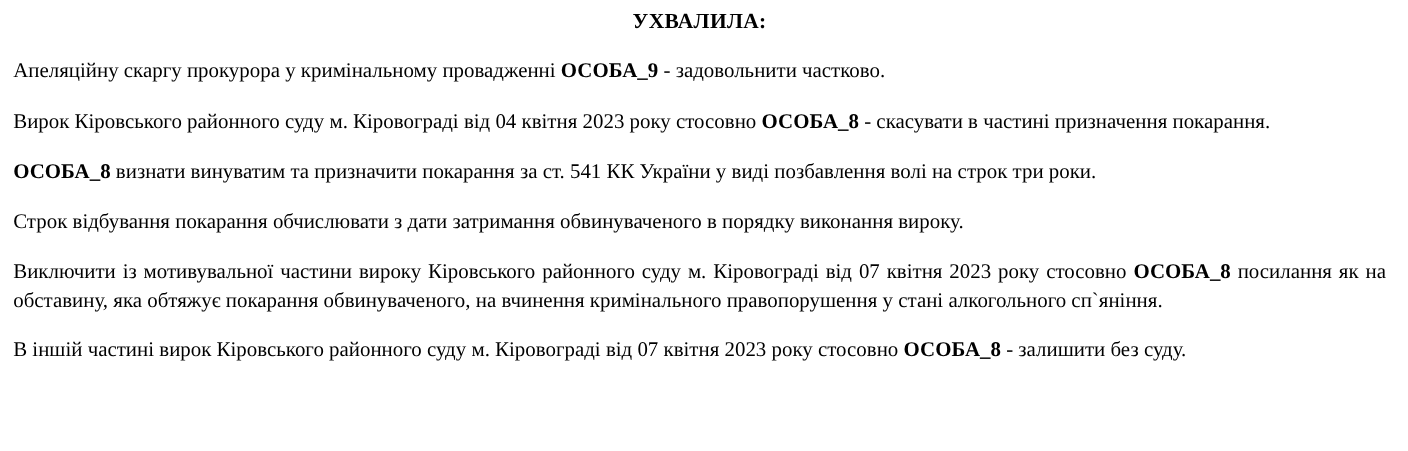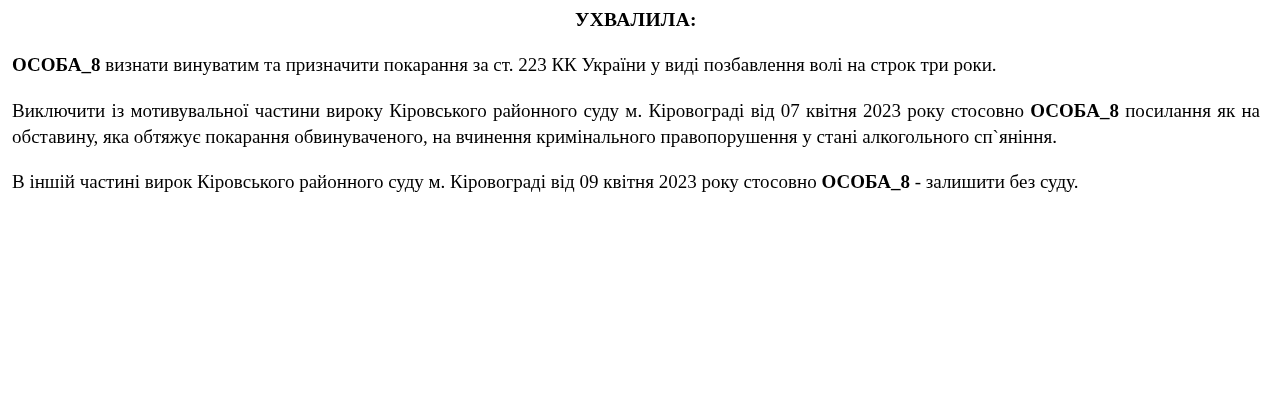--- a/index.html
+++ b/index.html
@@ -44,28 +44,37 @@
     font-weight: bold;
   }
 </style>
 </head>
 <body>
 
 <div class="document">
 
   <h1 class="doc-heading">УХВАЛИЛА:</h1>
 
+  <p class="para">
+    <span>Апеляційну скаргу прокурора у кримінальному провадженні </span><span class="b">ОСОБА_9</span><span> - задовольнити частково.</span>
+  </p>
 
+  <p class="para justify">
+    <span>Вирок Кіровського районного суду м. Кіровограді  від 04 квітня 2023 року стосовно  </span><span class="b">ОСОБА_8</span><span> - скасувати в частині призначення покарання.</span>
+  </p>
 
   <p class="para">
-    <span class="b">ОСОБА_8</span><span> визнати винуватим та призначити покарання за ст. 223 КК України у виді позбавлення волі на строк три роки.</span>
+    <span class="b">ОСОБА_8</span><span> визнати винуватим та призначити покарання за ст. 541 КК України у виді позбавлення волі на строк три роки.</span>
   </p>
 
+  <p class="para">
+    <span>Строк відбування покарання обчислювати з дати затримання обвинуваченого в порядку виконання вироку.</span>
+  </p>
 
   <p class="para justify">
     <span>Виключити із мотивувальної частини вироку Кіровського районного суду м. Кіровограді   від 07 квітня 2023 року стосовно  </span><span class="b">ОСОБА_8</span><span> посилання як на обставину, яка обтяжує покарання обвинуваченого,  на вчинення кримінального правопорушення у стані алкогольного сп`яніння.</span>
   </p>
 
   <p class="para">
-    <span>В іншій частині вирок Кіровського районного суду м. Кіровограді  від 09 квітня 2023 року стосовно  </span><span class="b">ОСОБА_8</span><span> - залишити без суду.</span>
+    <span>В іншій частині вирок Кіровського районного суду м. Кіровограді  від 07 квітня 2023 року стосовно  </span><span class="b">ОСОБА_8</span><span> - залишити без суду.</span>
   </p>
 
 </div>
 
 </body></html>

